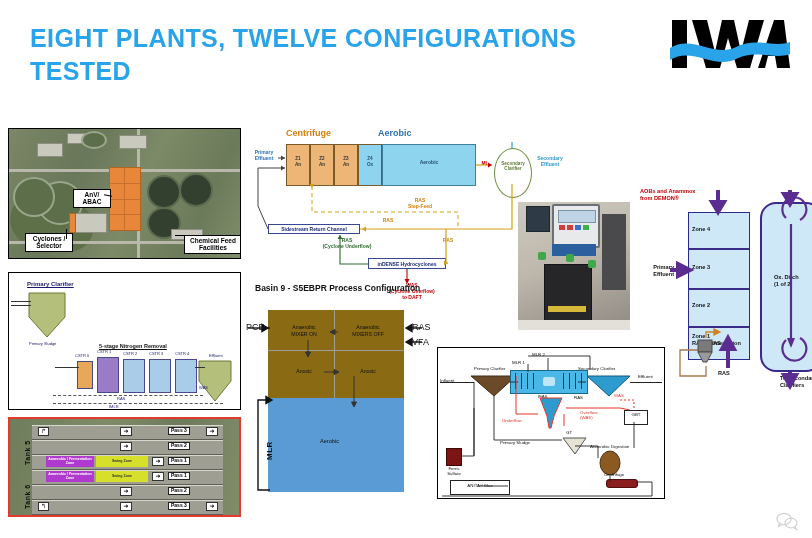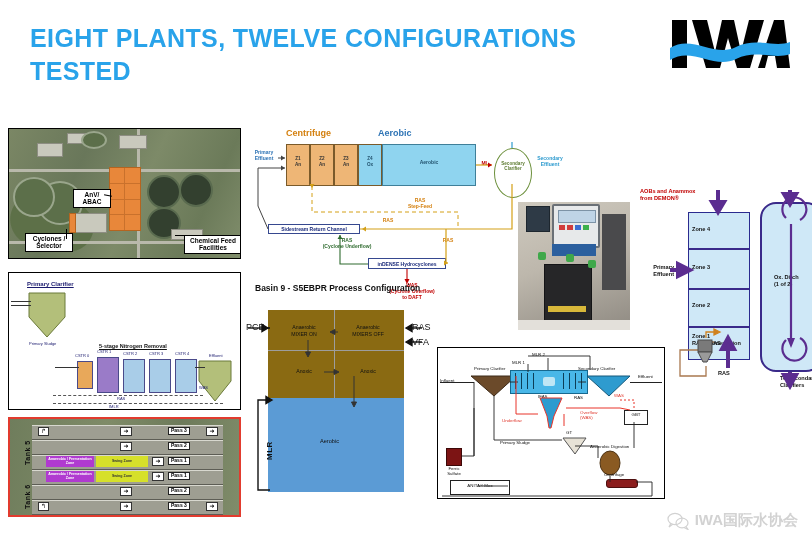--- a/index.html
+++ b/index.html
@@ -524,14 +524,13 @@
   </svg>
 </div>
 
 <div id="watermark">
   <svg width="22" height="18" viewBox="0 0 22 18">
     <ellipse cx="8" cy="7" rx="7" ry="5.6" fill="none" stroke="#d2d2d2" stroke-width="1.2"></ellipse>
     <path d="M4,11 L2,15 L6,12" fill="none" stroke="#d2d2d2" stroke-width="1.2"></path>
     <ellipse cx="15" cy="11" rx="6" ry="4.8" fill="none" stroke="#d2d2d2" stroke-width="1.2"></ellipse>
     <path d="M19,14.5 L21,17.5 L17,15.5" fill="none" stroke="#d2d2d2" stroke-width="1.2"></path>
   </svg>
-  <span>IWA国际水协会</span>
 </div>
 
 </body></html>

